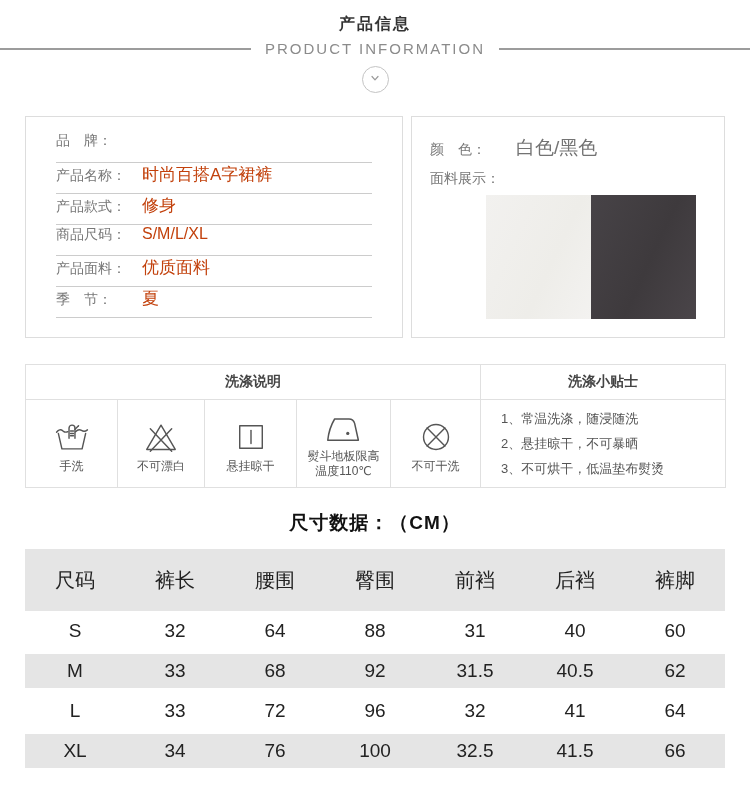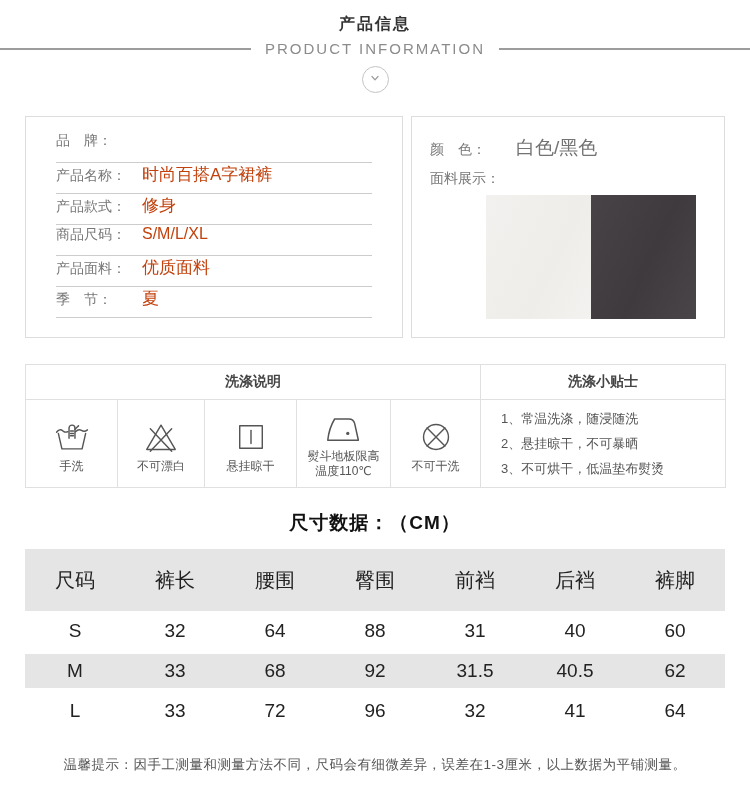--- a/index.html
+++ b/index.html
@@ -225,16 +225,25 @@
   </tr>
   <tr>
     <td>L</td>
     <td>33</td>
     <td>72</td>
     <td>96</td>
     <td>32</td>
     <td>41</td>
     <td>64</td>
   </tr>
+  <tr class="stripe">
+    <td>XL</td>
+    <td>34</td>
+    <td>76</td>
+    <td>100</td>
+    <td>32.5</td>
+    <td>41.5</td>
+    <td>66</td>
+  </tr>
 </tbody>
   </table>
 
 <div class="footer-tip">温馨提示：因手工测量和测量方法不同，尺码会有细微差异，误差在1-3厘米，以上数据为平铺测量。</div>
 
 </body></html>

